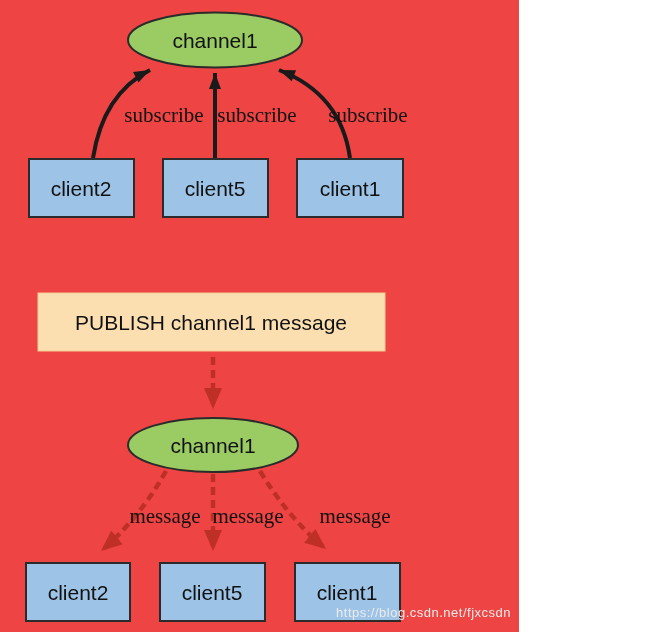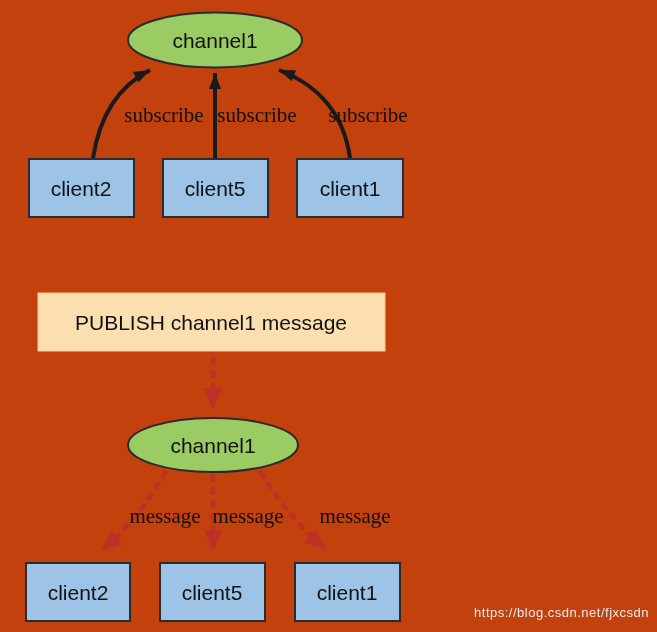--- a/index.html
+++ b/index.html
@@ -1,17 +1,17 @@
 <!DOCTYPE html>
 <html><head>
 <meta charset="utf-8">
 <style>
   html,body { margin:0; padding:0; background:#ffffff; }
   .page {
-    position:relative; width:657px; height:632px; background:#c2410c;
+    position:relative; width:519px; height:632px; background:#ef4444;
     overflow:hidden; font-family:"Liberation Sans", sans-serif;
   }
   svg.diagram { position:absolute; left:0; display:block; }
   #top-svg { top:0; }
   #bottom-svg { top:287px; }
   .caption {
     position:absolute; top:250px; left:8px; margin:0;
     font-size:14px; line-height:20px; color:#222222; white-space:nowrap;
     font-family:"Liberation Sans", sans-serif;
   }

